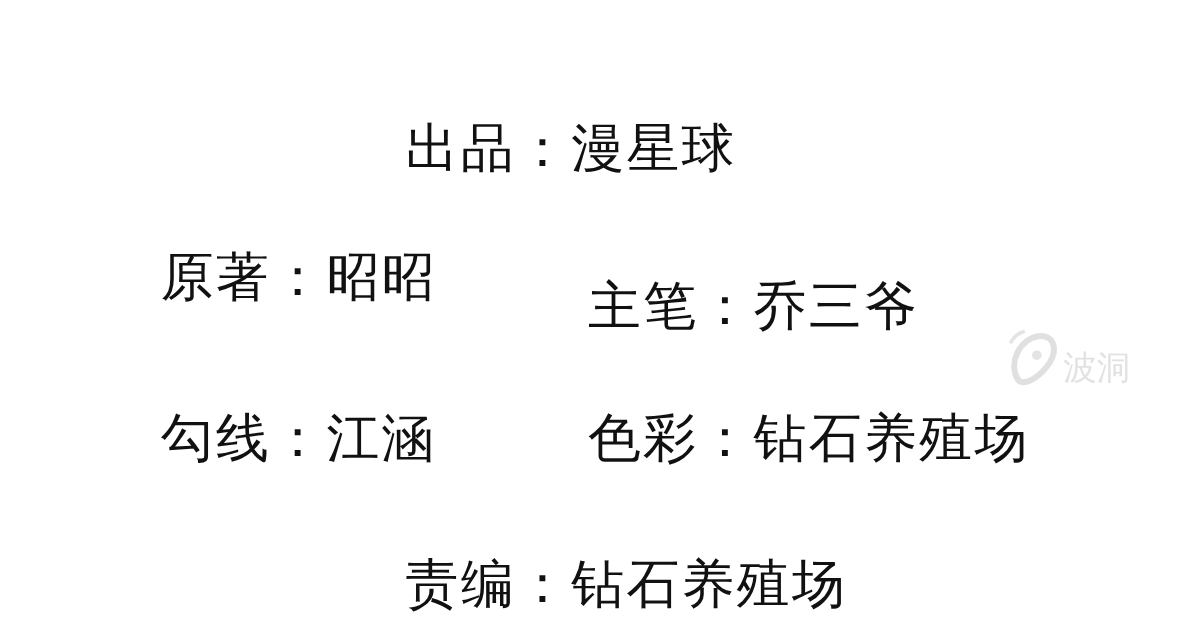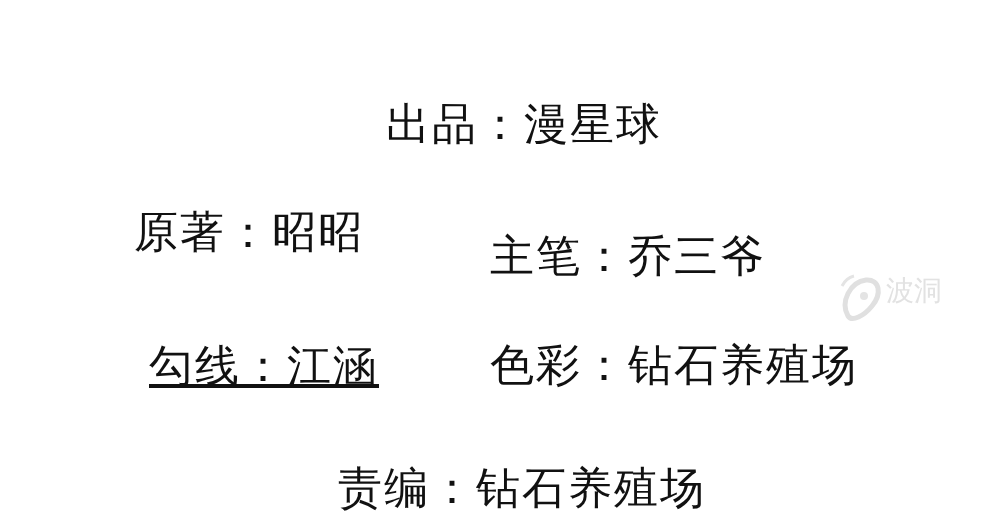--- a/index.html
+++ b/index.html
@@ -1,37 +1,37 @@
 <!DOCTYPE html>
 <html><head>
 <meta charset="utf-8">
 <style>
   html,body{margin:0;padding:0;}
   body{width:1000px;height:522px;background:#ffffff;position:relative;overflow:hidden;
        font-family:"DejaVu Sans","Liberation Sans",sans-serif;color:#111;}
   .line{position:absolute;font-size:44px;line-height:56px;white-space:nowrap;letter-spacing:2px;}
-  .wm{position:absolute;left:836px;top:272px;display:flex;align-items:flex-start;color:#e2e2e2;font-size:28px;}
+  .wm{position:absolute;left:836px;top:272px;display:flex;align-items:flex-end;color:#e2e2e2;font-size:28px;}
   .wm svg{width:50px;height:54px;}
 </style>
 </head>
 <body>
 
-<div class="line" style="left:338px;top:96px;margin-left:48px;">
+<div class="line" style="left:338px;top:96px;">
   <span>出品：</span><span>漫星球</span>
 </div>
 
 <div class="line" style="left:134px;top:204px;">
   <span>原著：</span><span>昭昭</span>
 </div>
 
 <div class="line" style="left:490px;top:228px;">
   <span>主笔：</span><span>乔三爷</span>
 </div>
 
-<div class="line" style="left:149px;top:338px;text-decoration:underline;">
+<div class="line" style="left:134px;top:338px;">
   <span>勾线：</span><span>江涵</span>
 </div>
 
 <div class="line" style="left:490px;top:338px;font-family:Liberation Serif, serif;">
   <span>色彩：</span><span>钻石养殖场</span>
 </div>
 
 <div class="line" style="left:338px;top:460px;">
   <span>责编：</span><span>钻石养殖场</span>
 </div>

